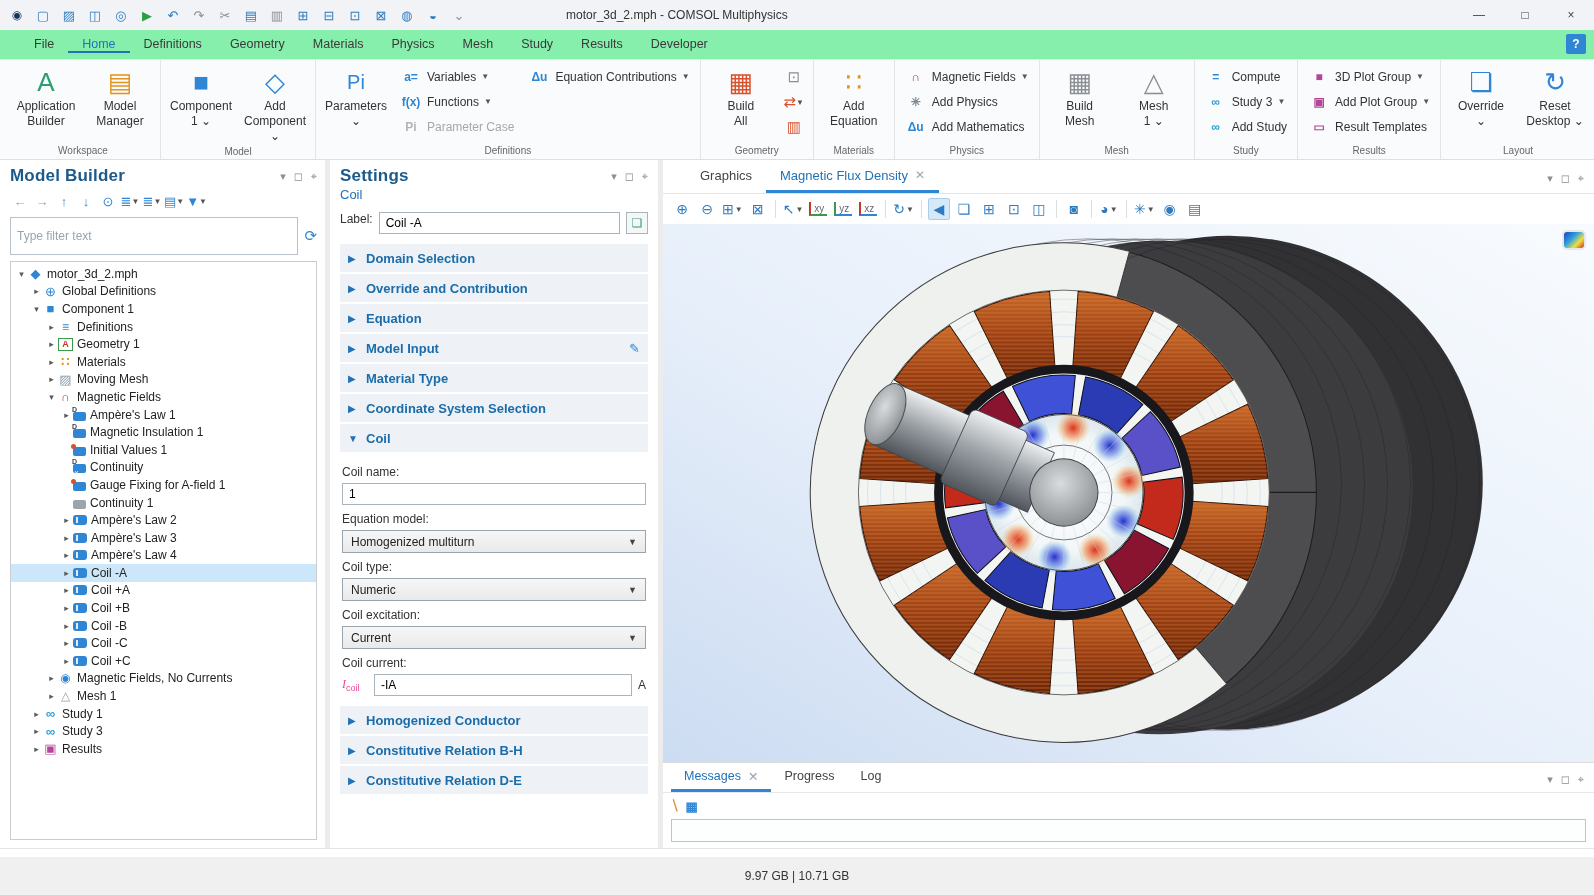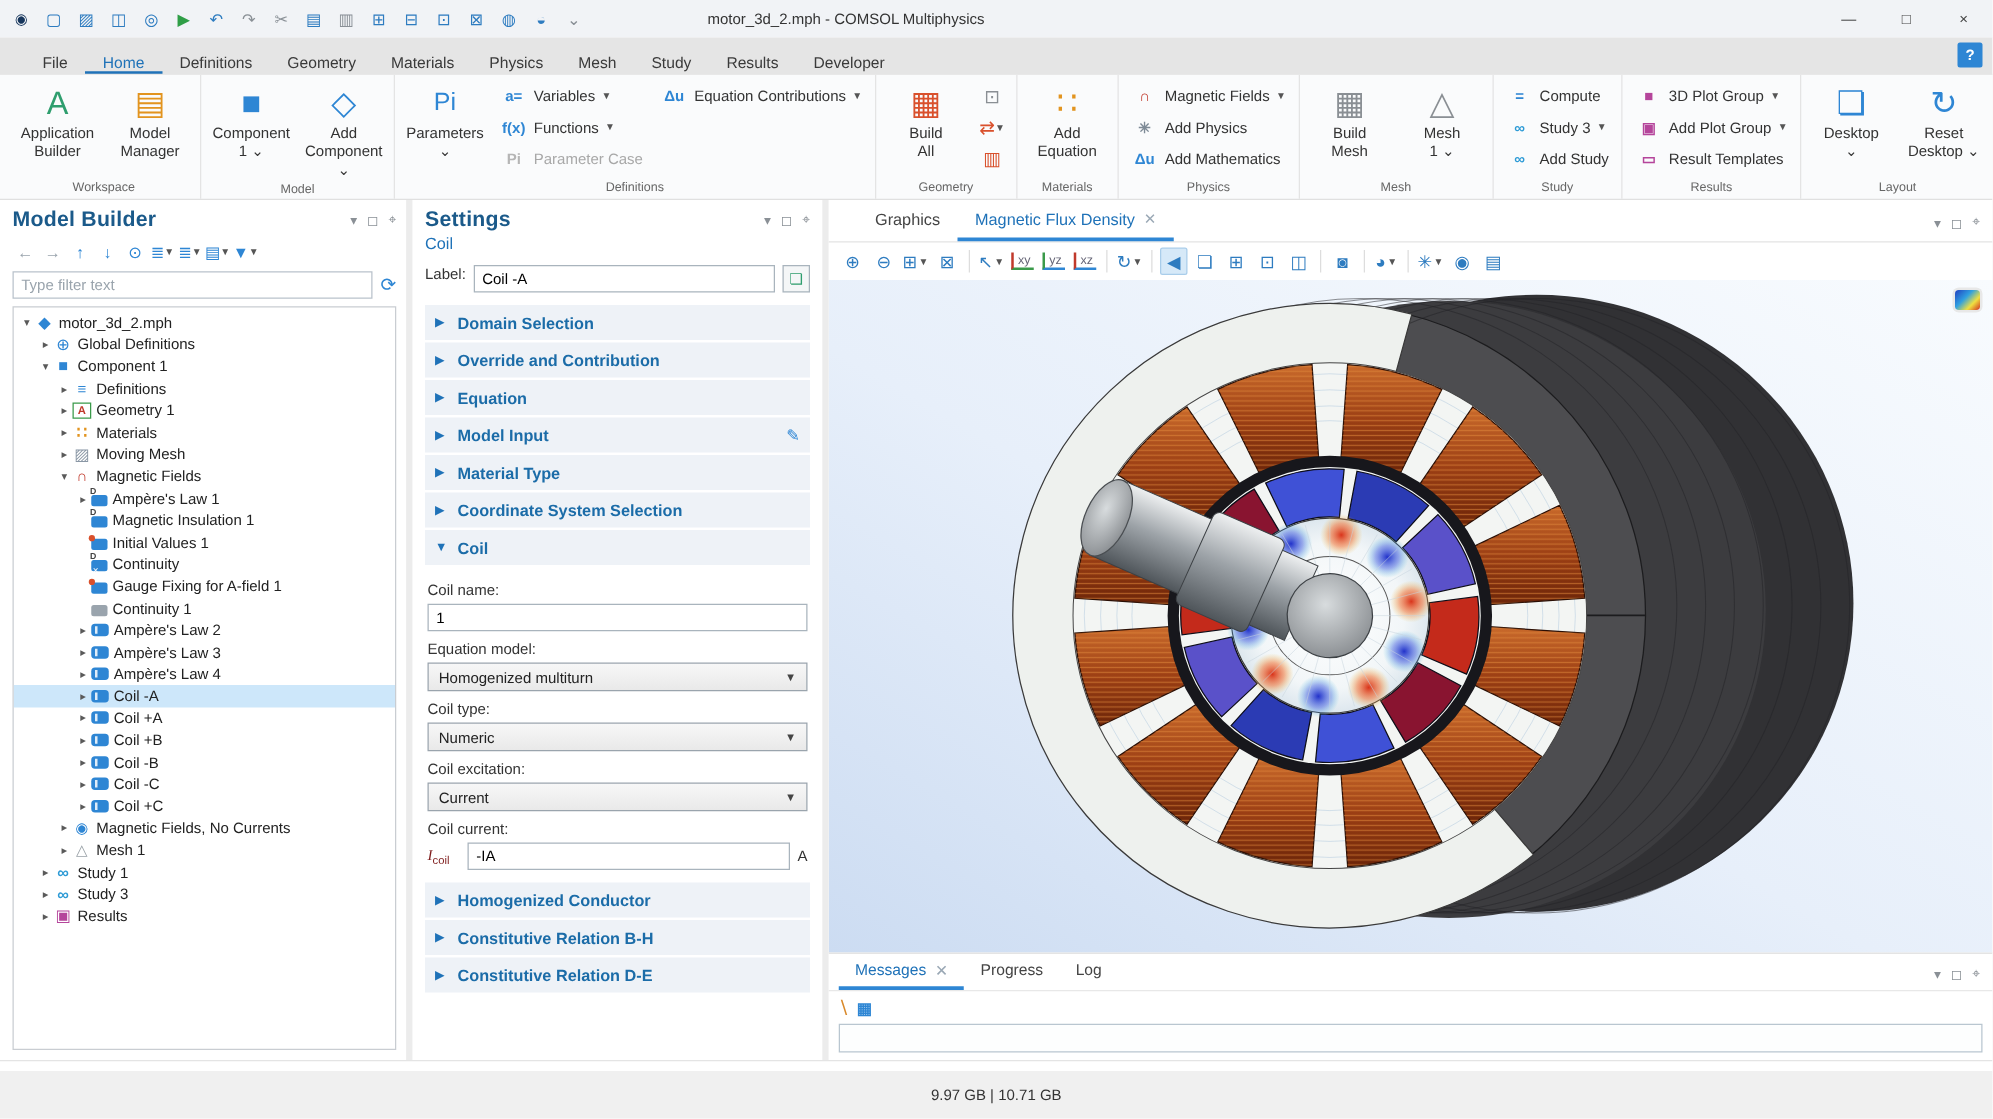--- a/index.html
+++ b/index.html
@@ -11,21 +11,21 @@
   .titlebar { height:30px; background:#f1f3f6; display:flex; align-items:center; position:relative; flex:0 0 auto; }
   .qat { display:flex; align-items:center; gap:4px; padding-left:6px; }
   .qat-ico { width:22px; height:20px; display:inline-flex; align-items:center; justify-content:center; font-size:13px; color:#2e7cc0; cursor:default; }
   .qat-ico.gray { color:#8a9096; }
   .qat-ico.green { color:#2f9e46; }
   .qat-ico.logo { color:#16355c; font-size:12px; }
   .win-title { position:absolute; left:566px; top:0; height:30px; display:flex; align-items:center; color:#333; font-size:12px; }
   .wincontrols { margin-left:auto; display:flex; height:30px; }
   .wc { width:46px; height:30px; display:flex; align-items:center; justify-content:center; color:#444; font-size:12px; }
   
-  .menubar { height:30px; background:#e5e5e5; display:flex; align-items:flex-end; padding-left:20px; border-bottom:1px solid #e8e8e8; flex:0 0 auto; position:relative; }
+  .menubar { height:30px; background:#86efac; display:flex; align-items:center; padding-left:20px; border-bottom:1px solid #e8e8e8; flex:0 0 auto; position:relative; }
   .menu-item { padding:0 14px; display:flex; align-items:center; color:#3a3a3a; font-size:12.5px; border-bottom:2px solid transparent; }
   .menu-item.active { color:#1f72b8; border-bottom:2px solid #1f72b8; }
   .help-btn { position:absolute; right:8px; top:4px; width:20px; height:20px; background:#2e86d4; color:#fff; font-weight:bold; display:flex; align-items:center; justify-content:center; border-radius:2px; font-size:12px; }
 
   
   .ribbon { height:100px; background:#fafbfc; border-bottom:1px solid #e0e0e0; display:flex; align-items:stretch; padding-left:6px; flex:0 0 auto; }
   .rb-group { display:flex; flex-direction:column; border-right:1px solid #e4e4e4; padding:2px 4px 0 4px; }
   .rb-items { flex:1; display:flex; align-items:flex-start; gap:2px; }
   .rb-label { text-align:center; color:#666; font-size:10px; padding:2px 2px 3px; }
   .rb-big { width:72px; display:flex; flex-direction:column; align-items:center; padding-top:3px; cursor:default; }
@@ -51,21 +51,21 @@
   .panel-head { display:flex; align-items:flex-start; }
   .panel-title { font-size:17px; color:#1b5a8a; font-weight:bold; letter-spacing:0.2px; }
   .panel-sub { font-size:13px; color:#1f72b8; margin-top:1px; }
   .head-icons { margin-left:auto; display:flex; gap:8px; color:#8a9096; font-size:11px; padding-top:4px; }
   .head-icons span { cursor:default; }
 
   
   .mb-toolbar { display:flex; align-items:center; gap:2px; height:26px; margin-top:2px; }
   .mbt { min-width:20px; height:20px; display:flex; align-items:center; justify-content:center; font-size:13px; }
   .mb-filter { display:flex; align-items:center; gap:6px; margin:3px 0 6px 0; }
-  .mb-filter input { flex:1; height:22px; border:1px solid #b9c2cb; padding:0 6px; font-size:12px; color:#333; font-family:"Liberation Sans",sans-serif; }
+  .mb-filter input { flex:1; height:38px; border:1px solid #b9c2cb; padding:0 6px; font-size:12px; color:#333; font-family:"Liberation Sans",sans-serif; }
   .mb-filter input::placeholder { color:#9aa4ad; }
   .refresh { color:#2e86d4; font-size:15px; }
 
   
   .tree { flex:1; border:1px solid #c9cdd2; overflow:hidden; padding-top:3px; }
   .trow { height:17.6px; display:flex; align-items:center; white-space:nowrap; }
   .trow.sel { background:#cde7fa; }
   .tarrow { width:13px; text-align:center; color:#5a5a5a; font-size:9px; flex:0 0 auto; }
   .tlabel { margin-left:4px; font-size:12px; color:#222; }
   .ti { width:15px; height:13px; flex:0 0 auto; display:inline-flex; align-items:center; justify-content:center; font-size:12px; position:relative; }
@@ -103,21 +103,21 @@
   .sec-head { height:28px; background:#eef2f7; display:flex; align-items:center; gap:8px; padding:0 8px; margin-bottom:2px; }
   .sec-head .chev { color:#1f72b8; font-size:10px; width:10px; }
   .sec-head .sec-label { color:#1b6ca8; font-size:13px; font-weight:bold; }
   .sec-head .sec-right { margin-left:auto; color:#2e86d4; font-size:13px; }
   .coil-fields { padding:4px 2px 10px 2px; }
   .f-label { margin:7px 0 4px 0; color:#333; }
   .f-input { width:100%; height:22px; border:1px solid #a9b4bd; padding:0 6px; font-size:12px; font-family:"Liberation Sans",sans-serif; }
   .f-select { width:100%; height:23px; border:1px solid #9aa4ad; background:linear-gradient(#f7f7f7,#e9e9e9); display:flex; align-items:center; padding:0 8px; font-size:12px; color:#222; }
   .f-select .dd { margin-left:auto; font-size:9px; color:#444; }
   .current-row { display:flex; align-items:center; gap:6px; margin-top:2px; }
-  .sym { font-size:12px; color:#7f1d1d; width:26px; }
+  .sym { font-size:12px; color:#ec4899; width:26px; }
   .sym i { font-family:"Liberation Serif",serif; }
   .sym sub { font-size:9px; }
   .unit { color:#333; }
 
   
   .gtabs { height:34px; display:flex; align-items:stretch; padding-left:23px; border-bottom:1px solid #e4e4e4; position:relative; background:#fff; flex:0 0 auto;}
   .gtab { display:flex; align-items:center; gap:7px; padding:0 14px; font-size:13px; color:#444; border-bottom:3px solid transparent; }
   .gtab.active { color:#1f72b8; border-bottom:3px solid #2e86d4; }
   .gtab .x { color:#9aa8b5; font-size:12px; }
   .gtabs .head-icons { position:absolute; right:10px; top:8px; }
@@ -377,21 +377,21 @@
             </div>
           </div>
         </div>
         <div class="rb-label">Results</div>
       </div>
       <div class="rb-group">
         <div class="rb-items">
           <div class="rb-big">
             <span class="rb-glyph" style="color: rgb(46, 134, 212);">❏</span>
             <div class="rb-cap">
-              <div>Desktop</div>
+              <div>Override</div>
               <div>⌄</div>
             </div>
           </div>
           <div class="rb-big">
             <span class="rb-glyph" style="color: rgb(46, 134, 212);">↻</span>
             <div class="rb-cap">
               <div>Reset</div>
               <div>Desktop ⌄</div>
             </div>
           </div>

